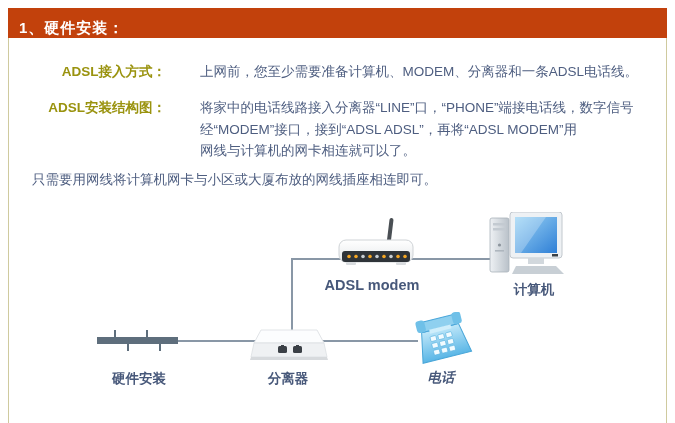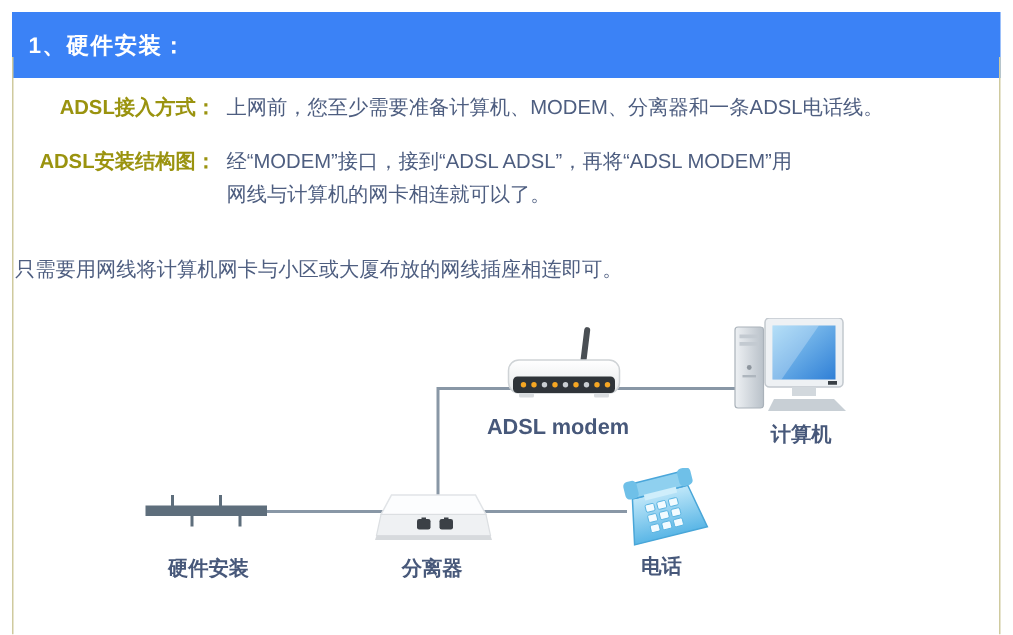--- a/index.html
+++ b/index.html
@@ -7,38 +7,38 @@
   body {
     font-family:"Liberation Sans","DejaVu Sans",sans-serif;
     background:#ffffff;
     position:relative;
     overflow:hidden;
   }
   .page { position:absolute; inset:0; }
 
   
   .header-bar {
-    position:absolute; left:8px; right:8px; top:8px; height:44px;
-    background:#3b82f6;
-    display:flex; align-items:center;
+    position:absolute; left:8px; right:8px; top:8px; height:30px;
+    background:#c2410c;
+    display:flex; align-items:flex-end;
   }
   .header-bar .title {
     color:#ffffff; font-weight:bold; font-size:15px; letter-spacing:1px;
     padding-left:11px;
   }
 
   
   .frame-left, .frame-right {
     position:absolute; top:38px; bottom:0; width:1px; background:#CFCA9E;
   }
   .frame-left { left:8px; }
   .frame-right { right:8px; }
 
   
-  .row { position:absolute; left:3px; right:12px; display:flex; }
+  .row { position:absolute; left:25px; right:12px; display:flex;gap:27px; }
   .row-label {
     flex:none; width:141px; text-align:right;
     color:#9A930F; font-weight:bold; font-size:13.5px; line-height:19px;
   }
   .row-text {
     flex:1; margin-left:7px;
     color:#4E5E80; font-size:13.5px; line-height:19px;
   }
   .row-text .ln { display:block; }
   #row-adsl-access { top:62px; }
@@ -68,21 +68,21 @@
   #dev-phone    { left:410px; top:112px; width:64px; height:56px; }
 
   .dlabel {
     position:absolute; transform:translateX(-50%);
     color:#47587A; font-weight:bold; white-space:nowrap;
   }
   #lbl-modem    { left:372px; top:77px;  font-size:14.5px; }
   #lbl-computer { left:534px; top:81px;  font-size:13.5px; }
   #lbl-extline  { left:139px; top:170px; font-size:13.5px; }
   #lbl-splitter { left:288px; top:170px; font-size:13.5px; }
-  #lbl-phone    { left:441px; top:169px; font-size:13.5px; }
+  #lbl-phone    { left:441px; top:169px; font-size:13.5px;font-style:italic; }
 </style>
 </head>
 <body>
 
 <div class="page">
 
   <div class="header-bar">
     <span class="title">1、硬件安装：</span>
   </div>
 
@@ -92,20 +92,21 @@
   <div class="row" id="row-adsl-access">
     <div class="row-label">ADSL接入方式：</div>
     <div class="row-text">
       <span class="ln">上网前，您至少需要准备计算机、MODEM、分离器和一条ADSL电话线。</span>
     </div>
   </div>
 
   <div class="row" id="row-adsl-structure">
     <div class="row-label">ADSL安装结构图：</div>
     <div class="row-text">
+      <span class="ln">将家中的电话线路接入分离器“LINE”口，“PHONE”端接电话线，数字信号</span>
       <span class="ln">经“MODEM”接口，接到“ADSL ADSL”，再将“ADSL MODEM”用</span>
       <span class="ln">网线与计算机的网卡相连就可以了。</span>
     </div>
   </div>
 
   <div class="row" id="row-lan-access">
     <div class="row-text">
       <span class="ln">只需要用网线将计算机网卡与小区或大厦布放的网线插座相连即可。</span>
     </div>
   </div>

